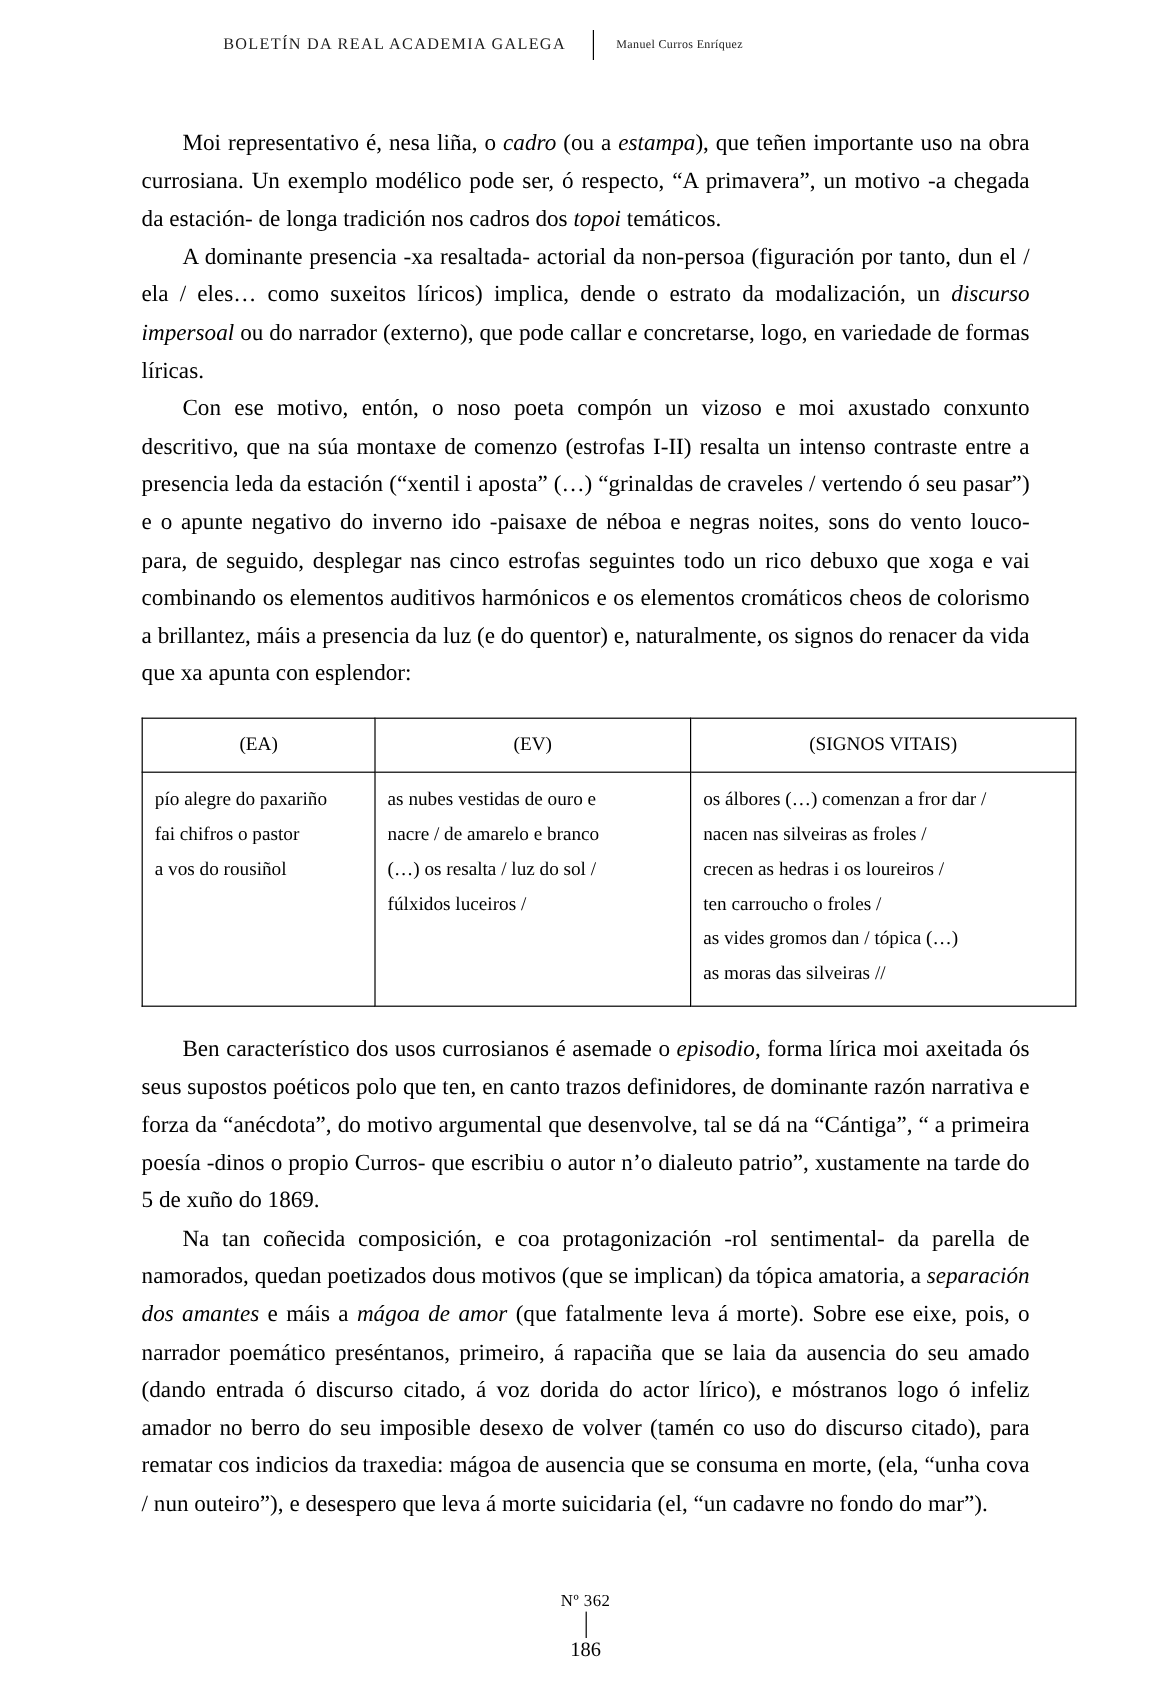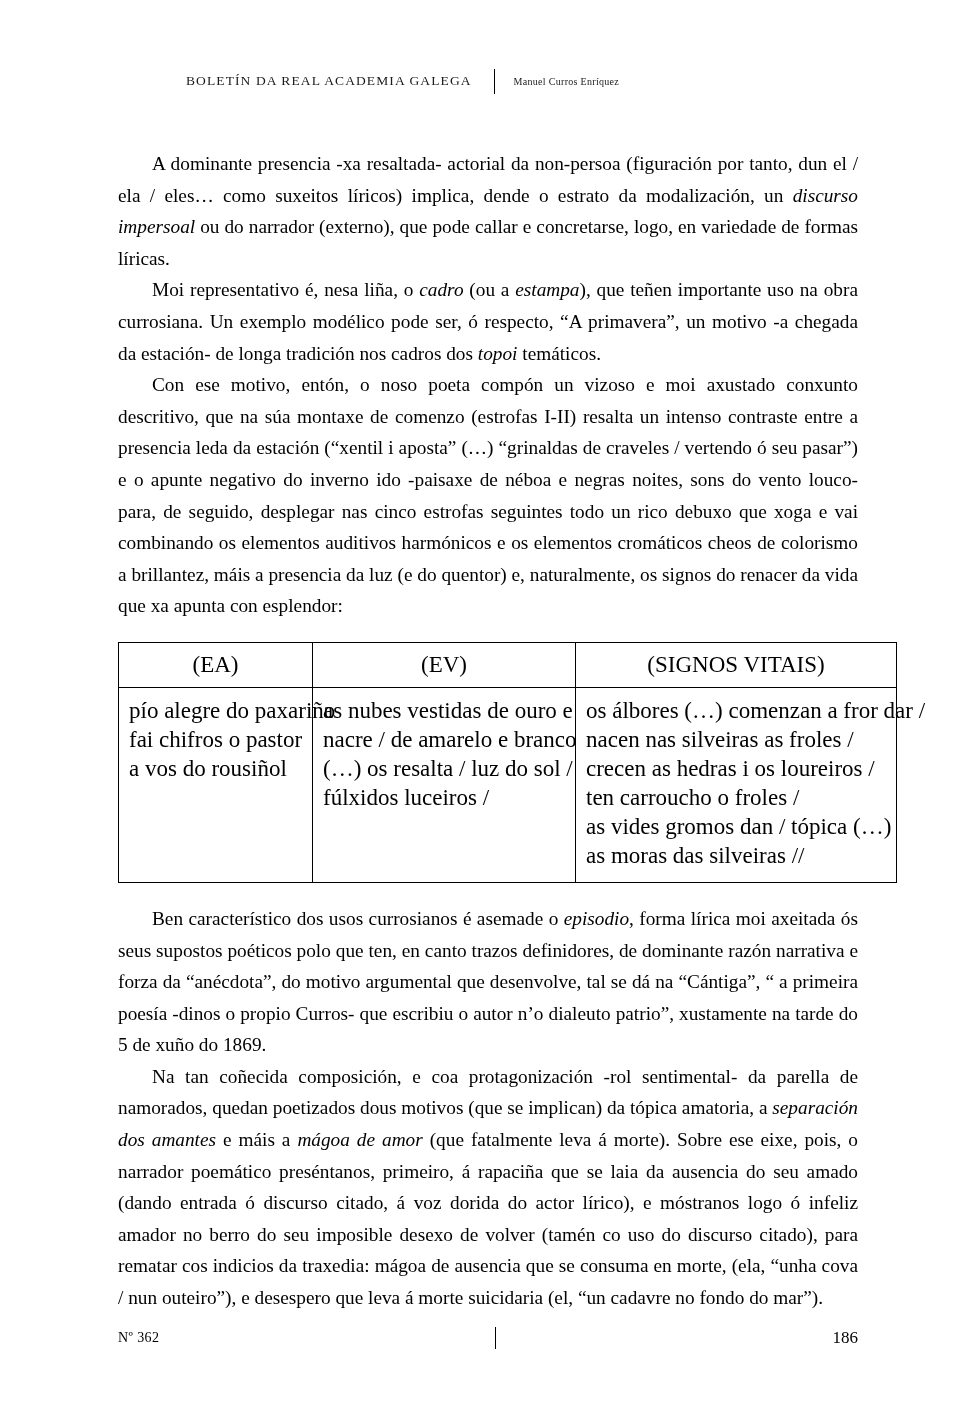--- a/index.html
+++ b/index.html
@@ -24,21 +24,21 @@
     position: absolute;
     left: 118px;
     top: 0;
     width: 740px;
     height: 1417px;
   }
   
   .runhead {
     display: flex;
     align-items: center;
-    margin-top: 68px;
+    margin-top: 24px;
     height: 26px;
     font-size: 14.5px;
     letter-spacing: 0.6px;
     color: #1a1a1a;
   }
   .runhead .journal {
     font-variant: small-caps;
     text-transform: uppercase;
     font-size: 13.5px;
     letter-spacing: 1.1px;
@@ -76,42 +76,43 @@
   }
   table.grid {
     border-collapse: collapse;
     width: 739px;
     table-layout: fixed;
   }
   table.grid td, table.grid th {
     border: 1.3px solid #000;
     vertical-align: top;
     padding: 8px 10px 12px 10px;
-    font-size: 23px;
+    font-size: 16px;
     line-height: 29px;
     font-weight: normal;
   }
   table.grid th {
     text-align: center;
     padding: 7px 6px 8px 6px;
   }
   .col1 { width: 181px; }
   .col2 { width: 250px; }
   .col3 { width: 308px; }
   .cellline { display: block; white-space: nowrap; }
   
   .footer {
     position: absolute;
     left: 0;
     top: 1327px;
     width: 740px;
     display: flex;
     align-items: center;
-    justify-content: space-between;
+    justify-content: flex-start;
     font-size: 14px;
+    flex-direction: column;
   }
   .footer .issue {
     letter-spacing: 0.4px;
   }
   .footer .frule {
     width: 1px;
     height: 22px;
     background: #000;
     margin: 0 14px;
   }
@@ -127,23 +128,23 @@
   <div class="content">
 
     <div class="runhead">
       <span class="journal">BOLETÍN DA REAL ACADEMIA GALEGA</span>
       <span class="rule"></span>
       <span class="author">Manuel Curros Enríquez</span>
     </div>
 
     <div class="body">
 
+      <p><span>Moi representativo é, nesa liña, o </span><i>cadro</i><span> (ou a </span><i>estampa</i><span>), que teñen importante uso na obra currosiana. Un exemplo modélico pode ser, ó respecto, “A primavera”, un motivo -a chegada da estación- de longa tradición nos cadros dos </span><i>topoi</i><span> temáticos.</span></p>
+
       <p><span>A dominante presencia -xa resaltada- actorial da non-persoa (figuración por tanto, dun el / ela / eles… como suxeitos líricos) implica, dende o estrato da modalización, un </span><i>discurso impersoal</i><span> ou do narrador (externo), que pode callar e concretarse, logo, en variedade de formas líricas.</span></p>
-
-      <p><span>Moi representativo é, nesa liña, o </span><i>cadro</i><span> (ou a </span><i>estampa</i><span>), que teñen importante uso na obra currosiana. Un exemplo modélico pode ser, ó respecto, “A primavera”, un motivo -a chegada da estación- de longa tradición nos cadros dos </span><i>topoi</i><span> temáticos.</span></p>
 
       <p>Con ese motivo, entón, o noso poeta compón un vizoso e moi axustado conxunto descritivo, que na súa montaxe de comenzo (estrofas I-II) resalta un intenso contraste entre a presencia leda da estación (“xentil i aposta” (…) “grinaldas de craveles / vertendo ó seu pasar”) e o apunte negativo do inverno ido -paisaxe de néboa e negras noites, sons do vento louco- para, de seguido, desplegar nas cinco estrofas seguintes todo un rico debuxo que xoga e vai combinando os elementos auditivos harmónicos e os elementos cromáticos cheos de colorismo a brillantez, máis a presencia da luz (e do quentor) e, naturalmente, os signos do renacer da vida que xa apunta con esplendor:</p>
 
       <div class="table-wrap">
         <table class="grid">
           <thead>
             <tr>
               <th class="col1">(EA)</th>
               <th class="col2">(EV)</th>
               <th class="col3">(SIGNOS VITAIS)</th>

